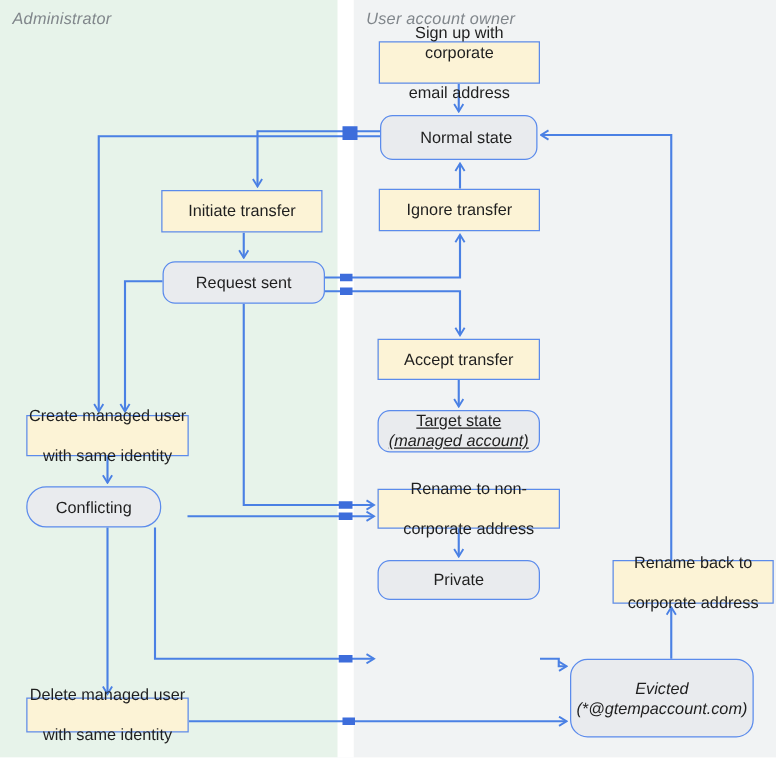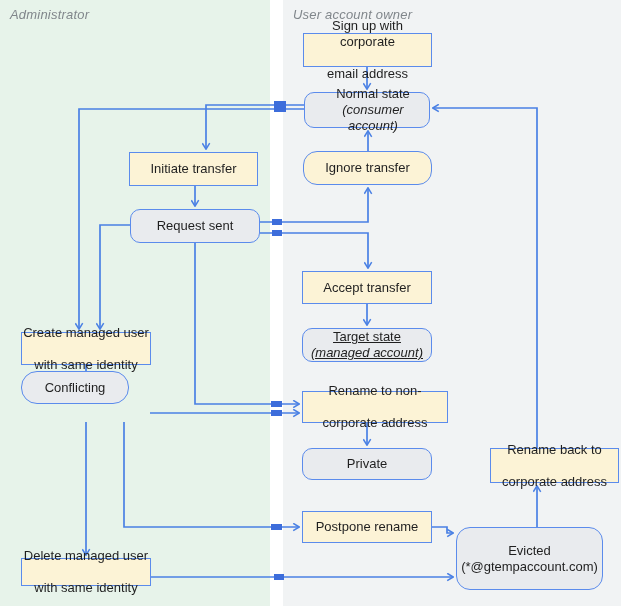--- a/index.html
+++ b/index.html
@@ -21,21 +21,21 @@
   #arrow path{fill:none;stroke:var(--edge);stroke-width:1.5px;}
   #nodes-layer{position:absolute;left:0;top:0;width:621px;height:606px;z-index:3;}
   .node{
     position:absolute;box-sizing:border-box;
     display:flex;flex-direction:column;justify-content:center;align-items:center;
     text-align:center;font-size:13px;line-height:16px;color:var(--text);
     border:1.5px solid var(--node-border);
   }
   .node.action{background:var(--action-fill);gap:16px;}
   .node.state{background:var(--state-fill);border-radius:10px;}
-  #node-evicted{border-radius:14px;}
+  #node-evicted{border-radius:14px;font-style:italic;}
 </style>
 </head>
 <body>
 
 <div class="lane" id="lane-admin">
   <span class="lane-label">Administrator</span>
 </div>
 <div class="lane" id="lane-user">
   <span class="lane-label">User account owner</span>
 </div>
@@ -78,54 +78,50 @@
     </g>
 </svg>
 
 <div id="nodes-layer">
     <div class="node action" id="node-signup" style="left: 303px; top: 33px; width: 129px; height: 34px;">
       <div>Sign up with corporate</div>
       <div>email address</div>
     </div>
     <div class="node state" id="node-normal" style="left: 304px; top: 92px; width: 126px; height: 36px; padding-left: 12px;">
       <div>Normal state</div>
-      <div style="font-style: italic;">(consumer account)</div>
     </div>
     <div class="node action" id="node-initiate" style="left: 129px; top: 152px; width: 129px; height: 34px;">
       <div>Initiate transfer</div>
     </div>
-    <div class="node action" id="node-ignore" style="left: 303px; top: 151px; width: 129px; height: 34px; border-radius: 14px;">
+    <div class="node action" id="node-ignore" style="left: 303px; top: 151px; width: 129px; height: 34px;">
       <div>Ignore transfer</div>
     </div>
     <div class="node state" id="node-request" style="left: 130px; top: 209px; width: 130px; height: 34px;">
       <div>Request sent</div>
     </div>
     <div class="node action" id="node-accept" style="left: 302px; top: 271px; width: 130px; height: 33px;">
       <div>Accept transfer</div>
     </div>
     <div class="node state" id="node-target" style="left: 302px; top: 328px; width: 130px; height: 34px; text-decoration: underline;">
       <div>Target state</div>
       <div style="font-style: italic;">(managed account)</div>
     </div>
     <div class="node action" id="node-create" style="left: 21px; top: 332px; width: 130px; height: 33px;">
       <div>Create managed user</div>
       <div>with same identity</div>
     </div>
-    <div class="node state" id="node-conflicting" style="left: 21px; top: 371px; width: 108px; height: 33px; border-radius: 16px;">
+    <div class="node state" id="node-conflicting" style="left: 21px; top: 389px; width: 108px; height: 33px; border-radius: 16px;">
       <div>Conflicting</div>
     </div>
     <div class="node action" id="node-rename-non" style="left: 302px; top: 391px; width: 146px; height: 32px;">
       <div>Rename to non-</div>
       <div>corporate address</div>
     </div>
     <div class="node state" id="node-private" style="left: 302px; top: 448px; width: 130px; height: 32px;">
       <div>Private</div>
-    </div>
-    <div class="node action" id="node-postpone" style="left: 302px; top: 511px; width: 130px; height: 32px;">
-      <div>Postpone rename</div>
     </div>
     <div class="node action" id="node-rename-back" style="left: 473px; top: 448px; width: 129px; height: 35px; margin-left: 17px;">
       <div>Rename back to</div>
       <div>corporate address</div>
     </div>
     <div class="node state" id="node-evicted" style="left: 456px; top: 527px; width: 147px; height: 63px;">
       <div>Evicted</div>
       <div>(*@gtempaccount.com)</div>
     </div>
     <div class="node action" id="node-delete" style="left: 21px; top: 558px; width: 130px; height: 28px;">

